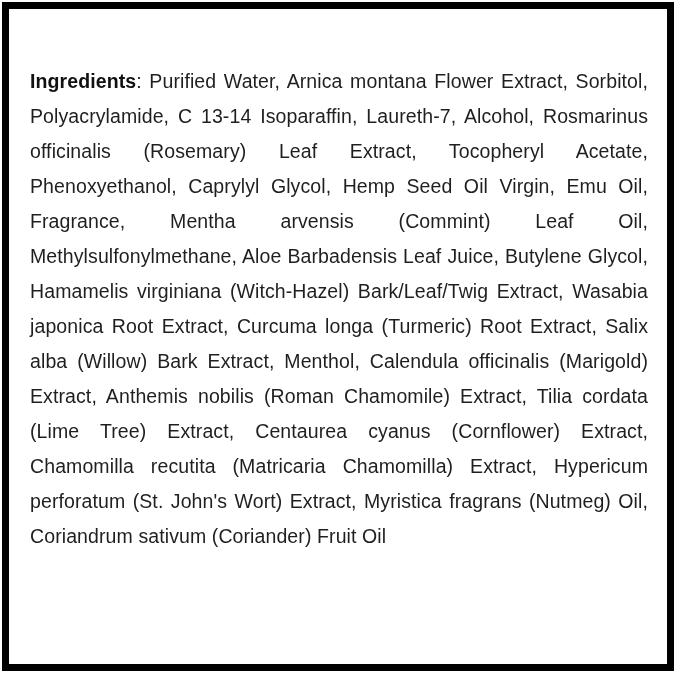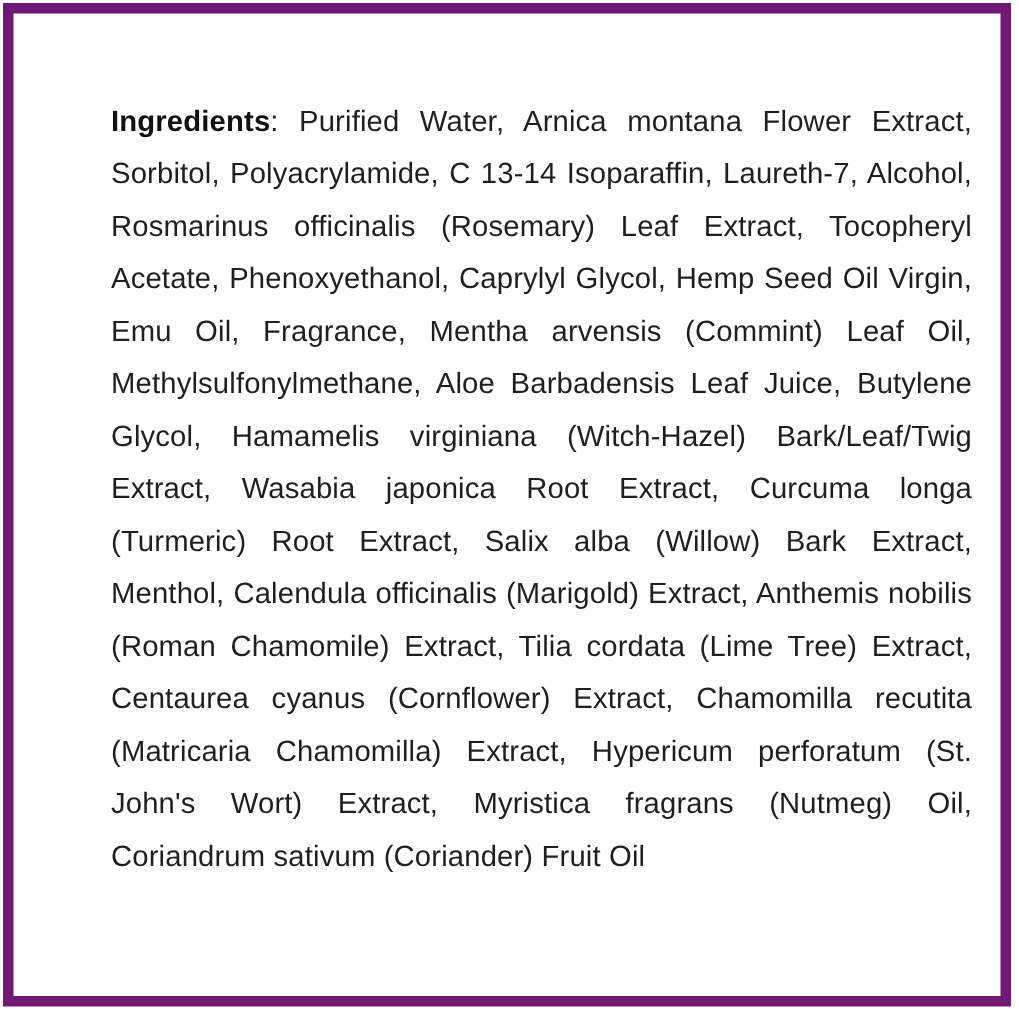--- a/index.html
+++ b/index.html
@@ -14,23 +14,22 @@
     font-family: "Liberation Sans", sans-serif;
     overflow: hidden;
   }
   .frame {
     position: absolute;
     top: 2px;
     left: 2px;
     width: 672px;
     height: 669px;
     box-sizing: border-box;
-    border: 7px solid #701a75;
+    border: 7px solid #000000;
     background: #ffffff;
-    padding-left: 44px;
   }
   .content {
     padding: 55px 19px 0 21px;
   }
   .ingredients-paragraph {
     margin: 0;
     font-size: 19.5px;
     line-height: 35px;
     color: #1f1f1f;
     text-align: justify;

